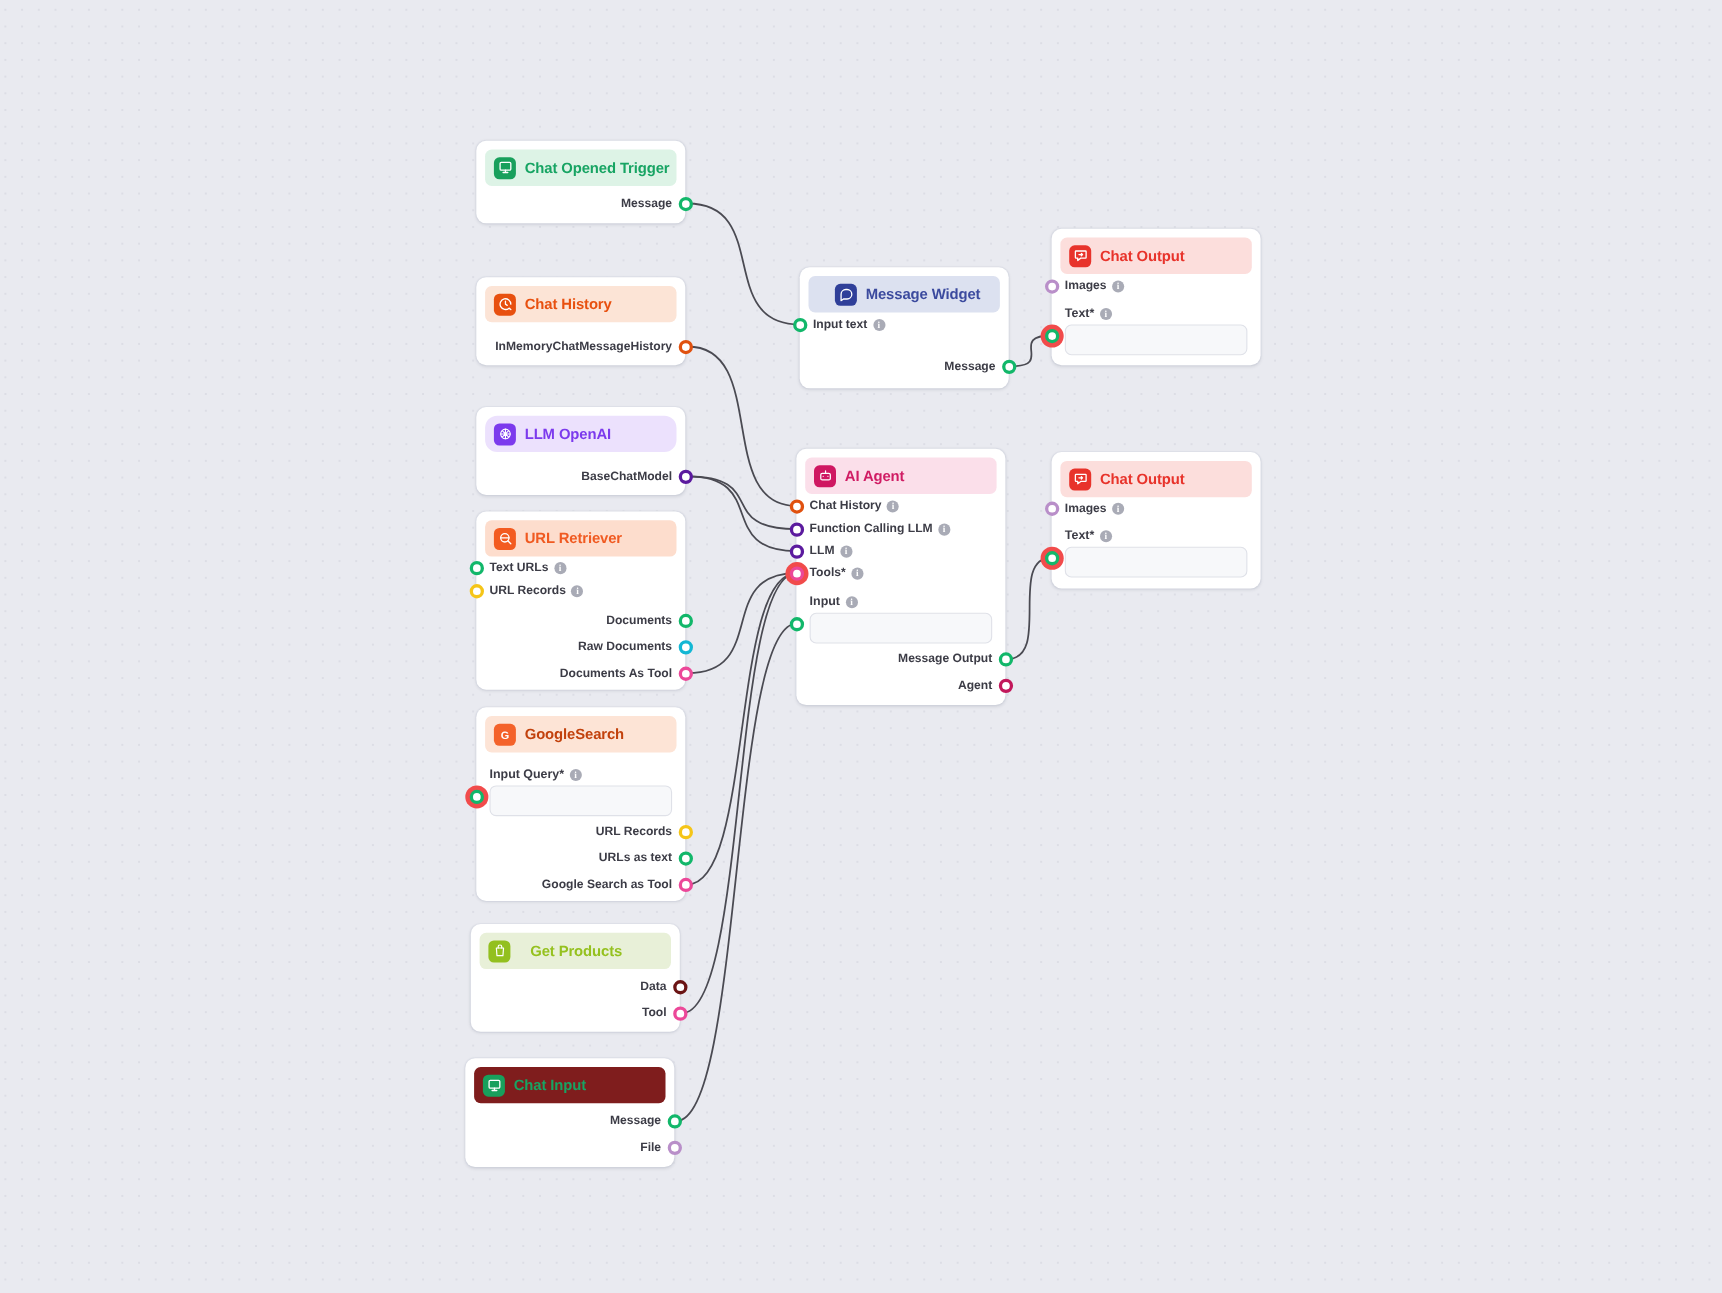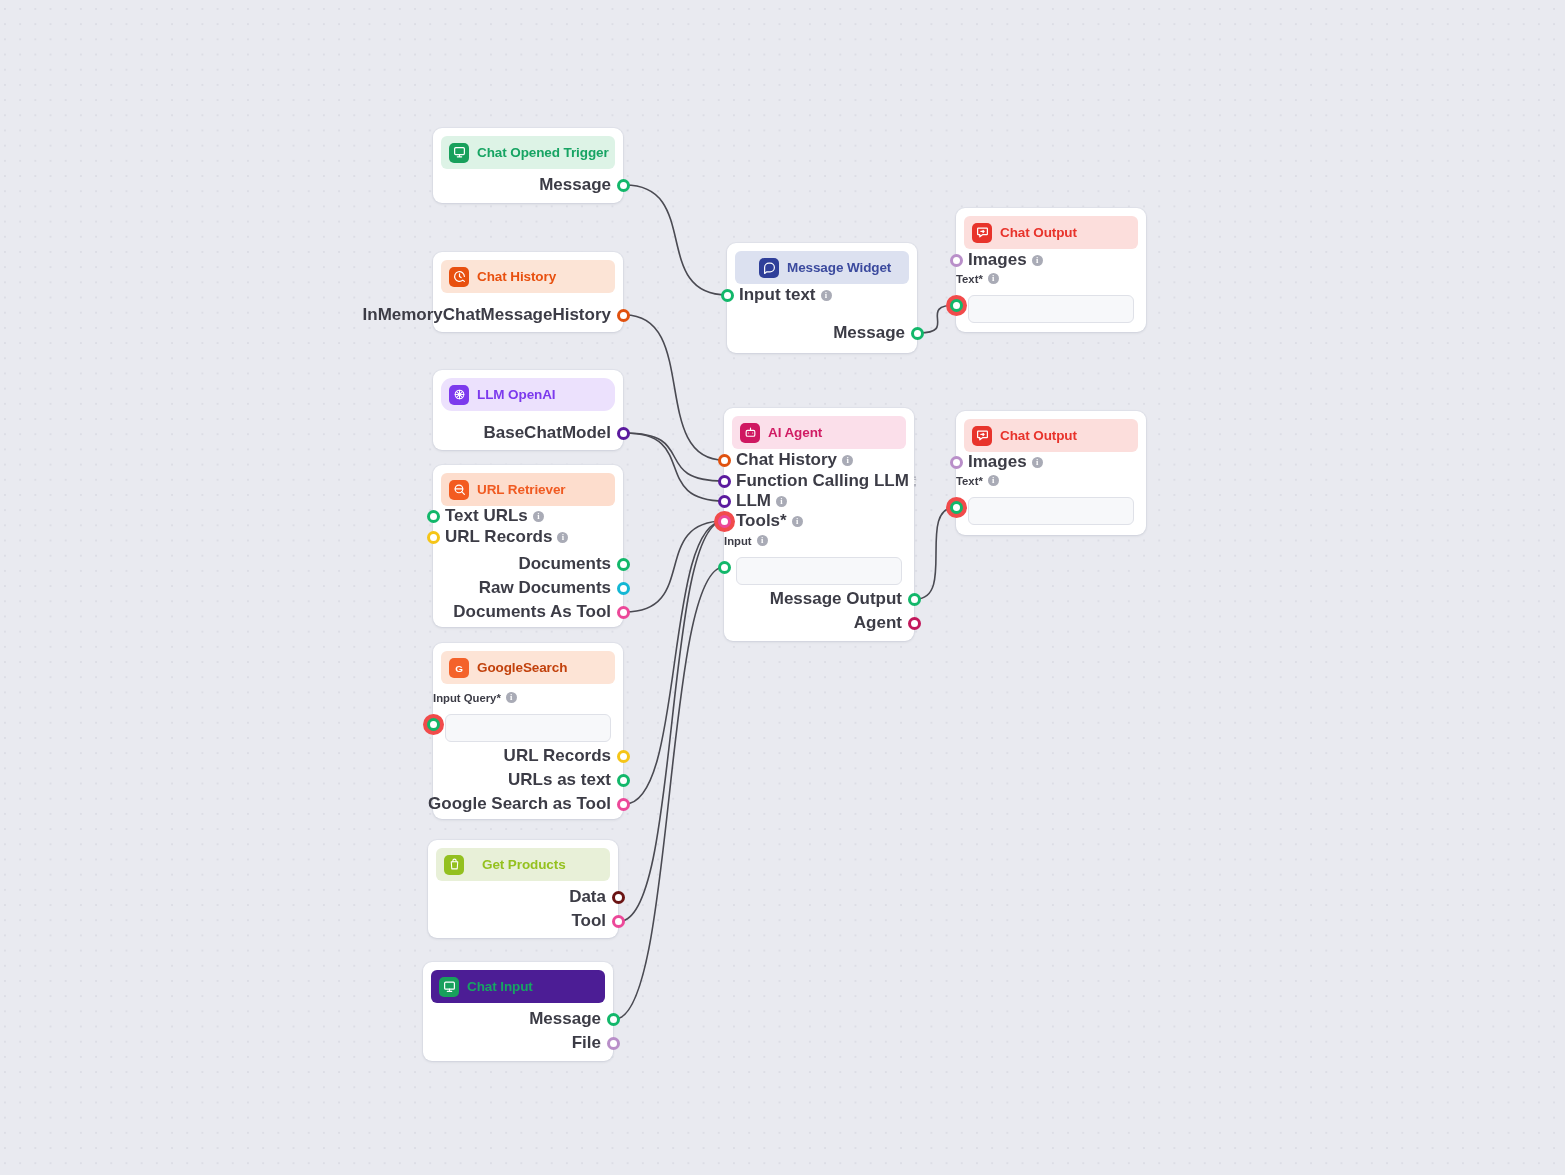--- a/index.html
+++ b/index.html
@@ -75,21 +75,21 @@
     white-space: nowrap;
   }
   .row.out {
     justify-content: flex-end;
     padding-right: 12px;
   }
   .row.in {
     justify-content: flex-start;
     padding-left: 12px;
   }
-  .row-label { color: #3c3c46; font-weight: 600; font-size: 17px;}
+  .row-label { color: #3c3c46; font-weight: 600; font-size: 11px;}
   .info-icon {
     display: inline-flex;
     align-items: center;
     justify-content: center;
     width: 11px; height: 11px;
     border-radius: 50%;
     background: #a9abb6;
     color: #fff;
     font-size: 8.5px;
     font-weight: bold;
@@ -114,22 +114,23 @@
     width: 21px; height: 21px;
     border-radius: 50%;
     background: #f14b4b;
     box-sizing: border-box;
   }
   .port-halo.left  { left: -10.5px; }
   .field-label {
     font-size: 11.3px;
     font-weight: 600;
     color: #3c3c46;
+    padding-left: 12px;
     display: flex;
-    align-items: flex-start;
+    align-items: flex-end;
     height: 18px;
   }
   .text-field {
     margin: 3px 12px 0 12px;
     height: 26px;
     border: 1px solid #dfe1e8;
     border-radius: 6px;
     background: #f7f8fa;
     position: relative;
   }
@@ -272,21 +273,21 @@
         <div class="row out" style="position: absolute; left: 0px; right: 0px; top: 46px;">
           <span class="row-label">Data</span>
         </div>
         <div class="port right" style="top: 50.5px; border-color: rgb(107, 20, 20);"></div>
         <div class="row out" style="position: absolute; left: 0px; right: 0px; top: 70px;">
           <span class="row-label">Tool</span>
         </div>
         <div class="port right" style="top: 74.5px; border-color: rgb(236, 72, 153);"></div>
       </div>
       <div class="node" style="left: 423px; top: 962px; width: 190px; height: 99px;">
-        <div class="node-header" style="background: #4c1d95; align-items: center;">
+        <div class="node-header" style="background: #7f1d1d; align-items: center;">
           <div class="node-icon" style="background: rgb(24, 160, 92);">
             <svg width="13" height="13" viewBox="0 0 24 24" fill="none" stroke="#fff" stroke-width="2.2" stroke-linecap="round" stroke-linejoin="round">
               <rect x="3" y="4" width="18" height="13" rx="2"></rect>
               <path d="M8 21h8M12 17v4"></path>
             </svg>
           </div>
           <div class="node-title" style="color: rgb(23, 164, 99);">Chat Input</div>
         </div>
         <div class="row out" style="position: absolute; left: 0px; right: 0px; top: 46px;">
           <span class="row-label">Message</span>

